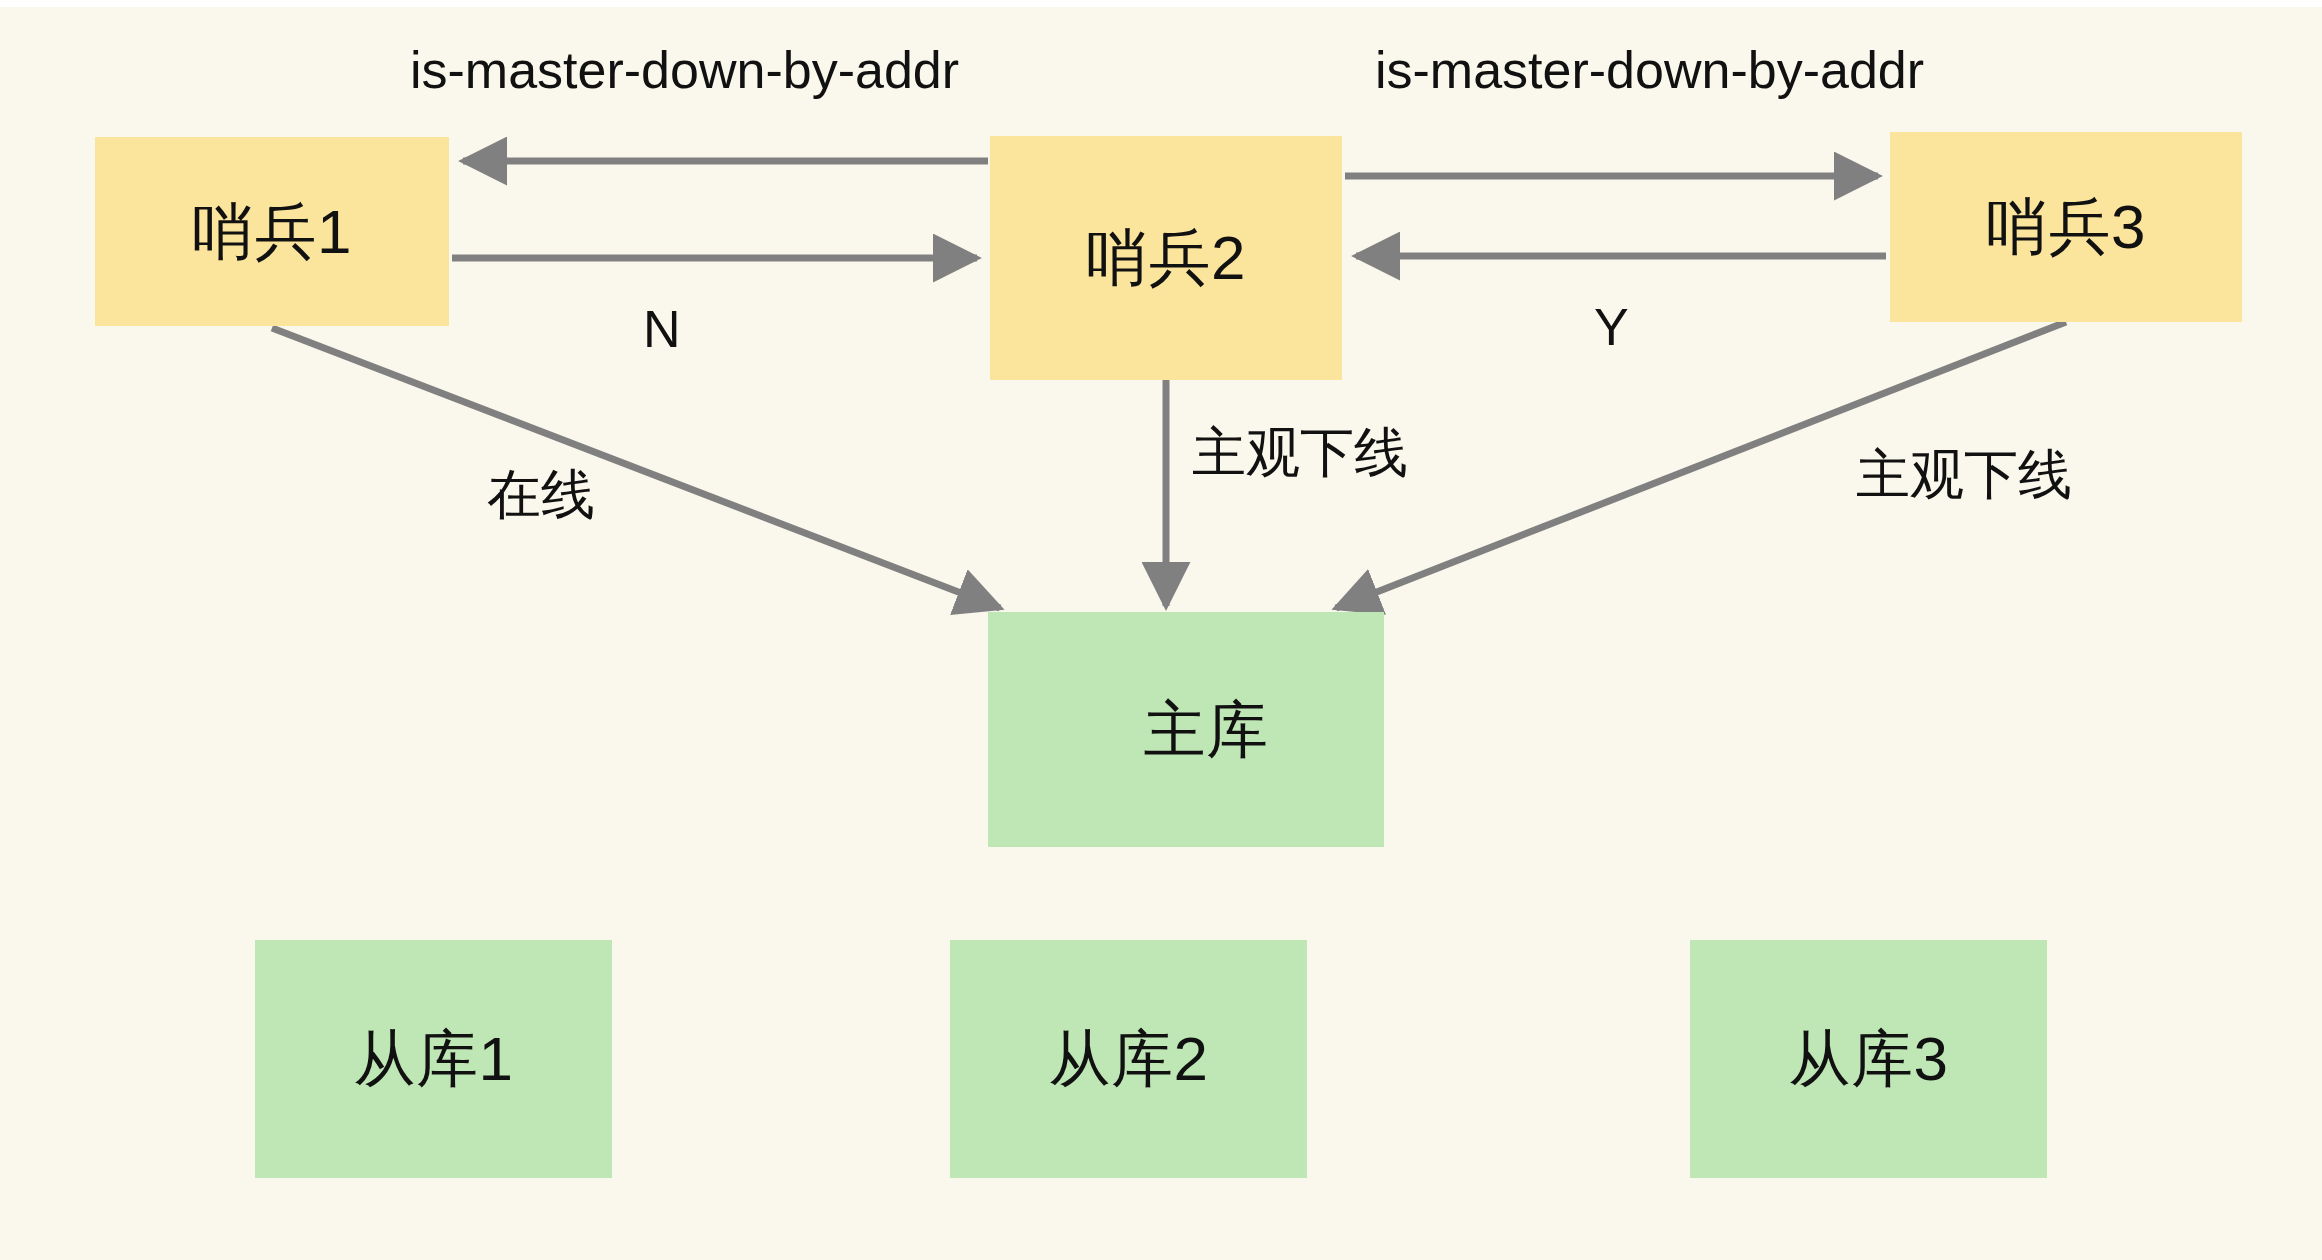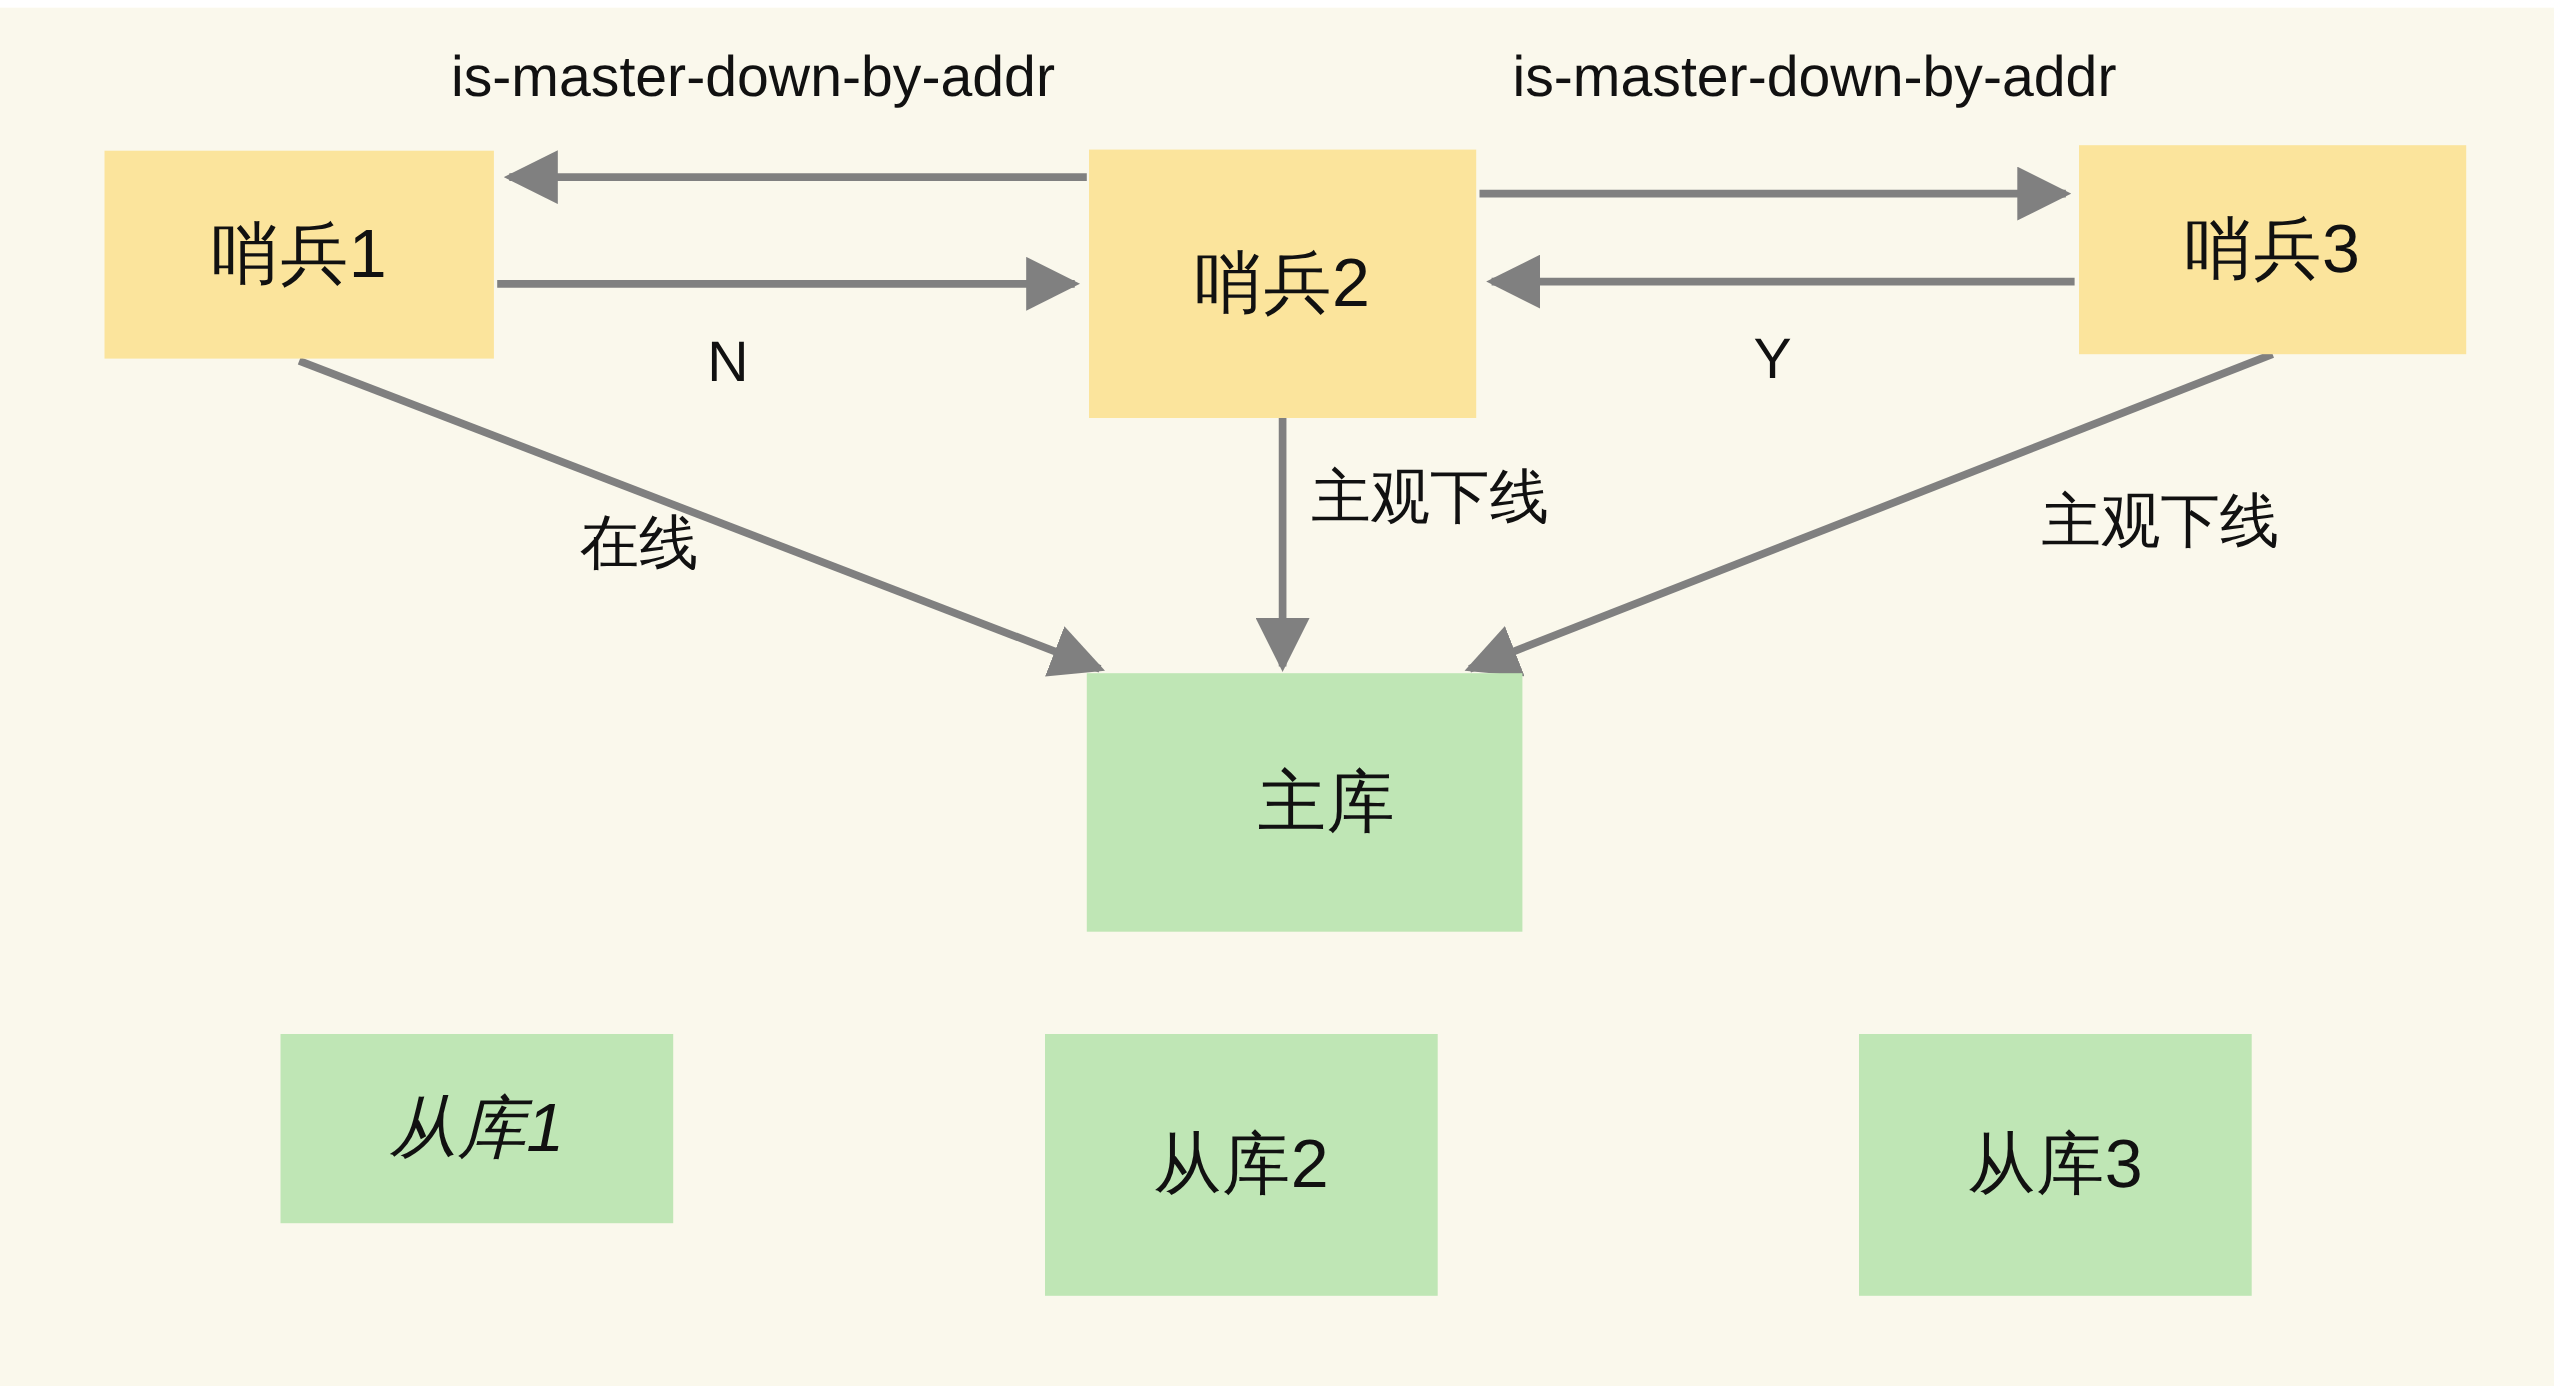--- a/index.html
+++ b/index.html
@@ -91,21 +91,21 @@
   </div>
 
   <div class="node sentinel" style="left:1890px; top:132px; width:352px; height:190px;">
     <span class="node-label">哨兵3</span>
   </div>
 
   <div class="node db" style="left:988px; top:612px; width:356px; height:235px;padding-left:40px;">
     <span class="node-label">主库</span>
   </div>
 
-  <div class="node db" style="left:255px; top:940px; width:357px; height:172px;font-style:italic;">
+  <div class="node db" style="left:255px; top:940px; width:357px; height:238px;">
     <span class="node-label">从库1</span>
   </div>
 
   <div class="node db" style="left:950px; top:940px; width:357px; height:238px;">
     <span class="node-label">从库2</span>
   </div>
 
   <div class="node db" style="left:1690px; top:940px; width:357px; height:238px;">
     <span class="node-label">从库3</span>
   </div>
@@ -119,21 +119,21 @@
   </div>
 
   <div class="edge-label lbl-yn" style="left:643px; top:303px;">
     <span>N</span>
   </div>
 
   <div class="edge-label lbl-yn" style="left:1594px; top:301px;">
     <span>Y</span>
   </div>
 
-  <div class="edge-label lbl-cjk" style="left:487px; top:467px;margin-left:40px;">
+  <div class="edge-label lbl-cjk" style="left:487px; top:467px;">
     <span>在线</span>
   </div>
 
   <div class="edge-label lbl-cjk" style="left:1192px; top:425px;">
     <span>主观下线</span>
   </div>
 
   <div class="edge-label lbl-cjk" style="left:1856px; top:447px;">
     <span>主观下线</span>
   </div>

